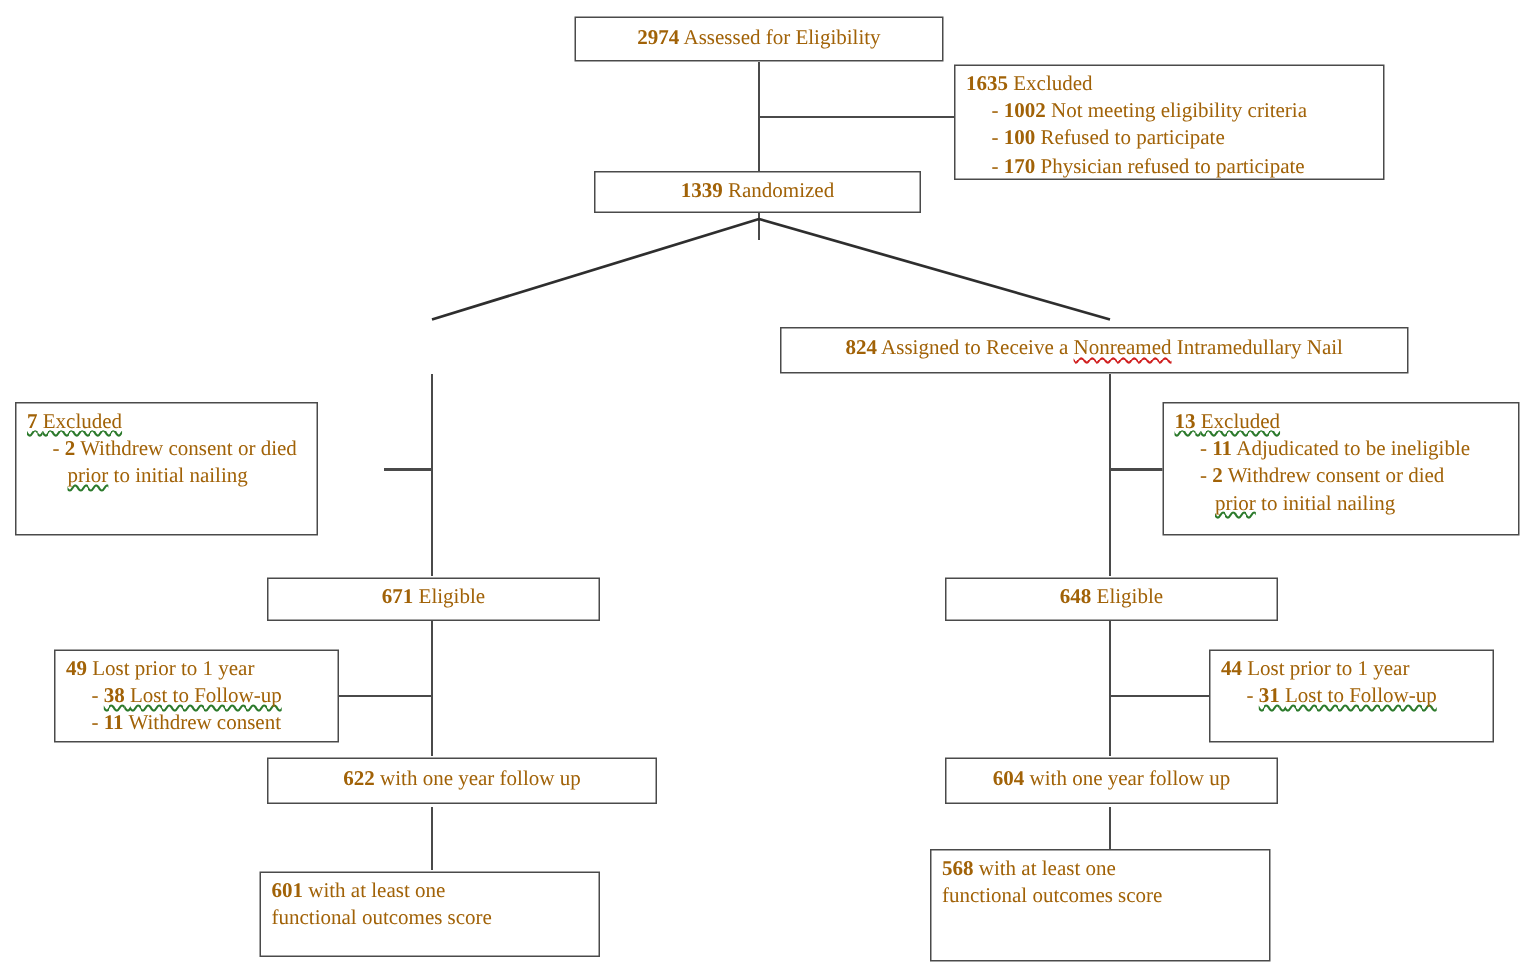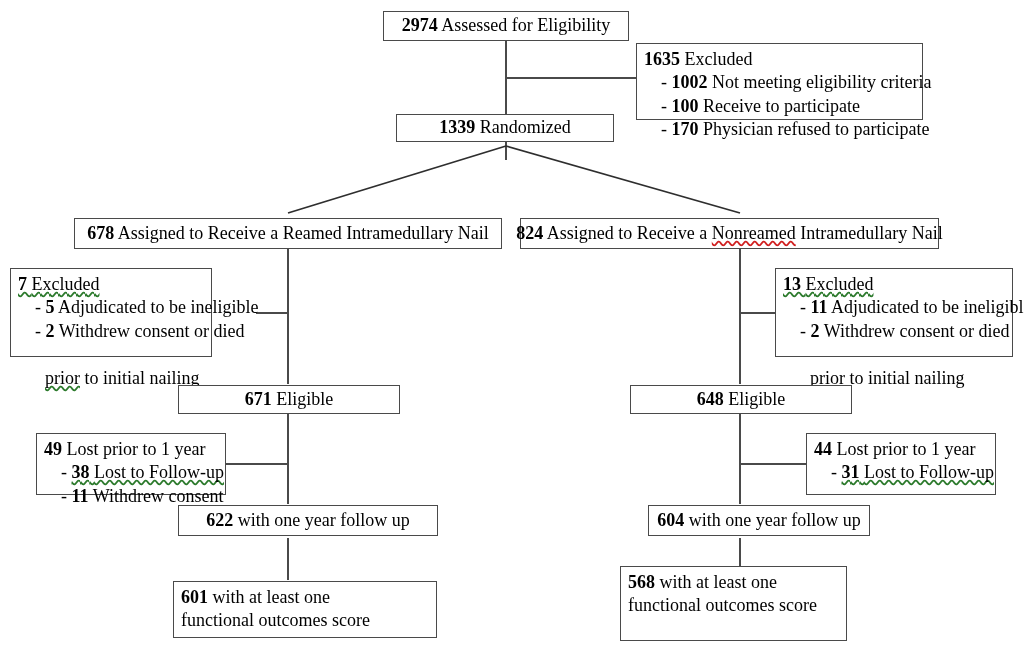--- a/index.html
+++ b/index.html
@@ -21,41 +21,41 @@
     top: 0;
     width: 1024px;
     height: 647px;
     pointer-events: none;
   }
   .box {
     position: absolute;
     box-sizing: border-box;
     border: 1.6px solid #4a4a4a;
     background: #ffffff;
-    color: #000000;
-    font-size: 18px;
+    color: #a16207;
+    font-size: 14px;
     line-height: 1.30;
     z-index: 2;
   }
   .box.center {
     display: flex;
     align-items: center;
     justify-content: center;
     text-align: center;
   }
   .box.left {
     display: flex;
     flex-direction: column;
     justify-content: flex-start;
     text-align: left;
     padding: 4px 7px;
   }
   .ln { display: block; white-space: nowrap; }
   .ln.ind { padding-left: 17px; }
-  .ln.ind2 { padding-left: 27px; margin-top: 24px; }
+  .ln.ind2 { padding-left: 27px; }
   b { font-weight: bold; }
   
   .sq-red {
     text-decoration: underline wavy #d02020;
     text-decoration-skip-ink: none;
     margin-top: 15px;
   }
   .sq-green {
     text-decoration: underline wavy #2c7a2c;
     text-decoration-skip-ink: none;
@@ -96,54 +96,50 @@
     </g>
   </svg>
 
   <div class="box center" style="left:383px; top:11px; width:246px; height:30px;">
     <span class="ln"><b>2974</b> <span>Assessed for Eligibility</span></span>
   </div>
 
   <div class="box left" style="left:636px; top:43px; width:287px; height:77px;">
     <span class="ln"><b>1635</b> <span>Excluded</span></span>
     <span class="ln ind"><span>-</span> <b>1002</b> <span>Not meeting eligibility criteria</span></span>
-    <span class="ln ind"><span>-</span> <b>100</b> <span>Receive to participate</span></span>
+    <span class="ln ind"><span>-</span> <b>100</b> <span>Refused to participate</span></span>
     <span class="ln ind"><span>-</span> <b>170</b> <span>Physician refused to participate</span></span>
   </div>
 
   <div class="box center" style="left:396px; top:114px; width:218px; height:28px;">
     <span class="ln"><b>1339</b> <span>Randomized</span></span>
   </div>
 
-  <div class="box center" style="left:74px; top:218px; width:428px; height:31px;">
-    <span class="ln"><b>678</b> <span>Assigned to Receive a Reamed Intramedullary Nail</span></span>
-  </div>
 
   <div class="box left" style="left:10px; top:268px; width:202px; height:89px;">
     <span class="ln"><b class="sq-green">7</b><span class="sq-green"> </span><span class="sq-green">Excluded</span></span>
-    <span class="ln ind"><span>-</span> <b>5</b> <span>Adjudicated to be ineligible</span></span>
     <span class="ln ind"><span>-</span> <b>2</b> <span>Withdrew consent or died</span></span>
     <span class="ln ind2"><span class="sq-green">prior</span> <span>to initial nailing</span></span>
   </div>
 
   <div class="box center" style="left:178px; top:385px; width:222px; height:29px;">
     <span class="ln"><b>671</b> <span>Eligible</span></span>
   </div>
 
   <div class="box left" style="left:36px; top:433px; width:190px; height:62px;">
     <span class="ln"><b>49</b> <span>Lost prior to 1 year</span></span>
     <span class="ln ind"><span>-</span> <b class="sq-green">38</b><span class="sq-green"> </span><span class="sq-green">Lost to Follow-up</span></span>
     <span class="ln ind"><span>-</span> <b>11</b> <span>Withdrew consent</span></span>
   </div>
 
   <div class="box center" style="left:178px; top:505px; width:260px; height:31px;">
     <span class="ln"><b>622</b> <span>with one year follow up</span></span>
   </div>
 
-  <div class="box left" style="left:173px; top:581px; width:264px; height:57px;">
+  <div class="box left" style="left:173px; top:581px; width:227px; height:57px;">
     <span class="ln"><b>601</b> <span>with at least one</span></span>
     <span class="ln">functional outcomes score</span>
   </div>
 
   <div class="box center" style="left:520px; top:218px; width:419px; height:31px;">
     <span class="ln"><b>824</b> <span>Assigned to Receive a</span> <span class="sq-red">Nonreamed</span> <span>Intramedullary Nail</span></span>
   </div>
 
   <div class="box left" style="left:775px; top:268px; width:238px; height:89px;">
     <span class="ln"><b class="sq-green">13</b><span class="sq-green"> </span><span class="sq-green">Excluded</span></span>
@@ -154,21 +150,21 @@
 
   <div class="box center" style="left:630px; top:385px; width:222px; height:29px;">
     <span class="ln"><b>648</b> <span>Eligible</span></span>
   </div>
 
   <div class="box left" style="left:806px; top:433px; width:190px; height:62px;">
     <span class="ln"><b>44</b> <span>Lost prior to 1 year</span></span>
     <span class="ln ind"><span>-</span> <b class="sq-green">31</b><span class="sq-green"> </span><span class="sq-green">Lost to Follow-up</span></span>
   </div>
 
-  <div class="box center" style="left:648px; top:505px; width:222px; height:31px;">
+  <div class="box center" style="left:630px; top:505px; width:222px; height:31px;">
     <span class="ln"><b>604</b> <span>with one year follow up</span></span>
   </div>
 
   <div class="box left" style="left:620px; top:566px; width:227px; height:75px;">
     <span class="ln"><b>568</b> <span>with at least one</span></span>
     <span class="ln">functional outcomes score</span>
   </div>
 
 </div>
 

